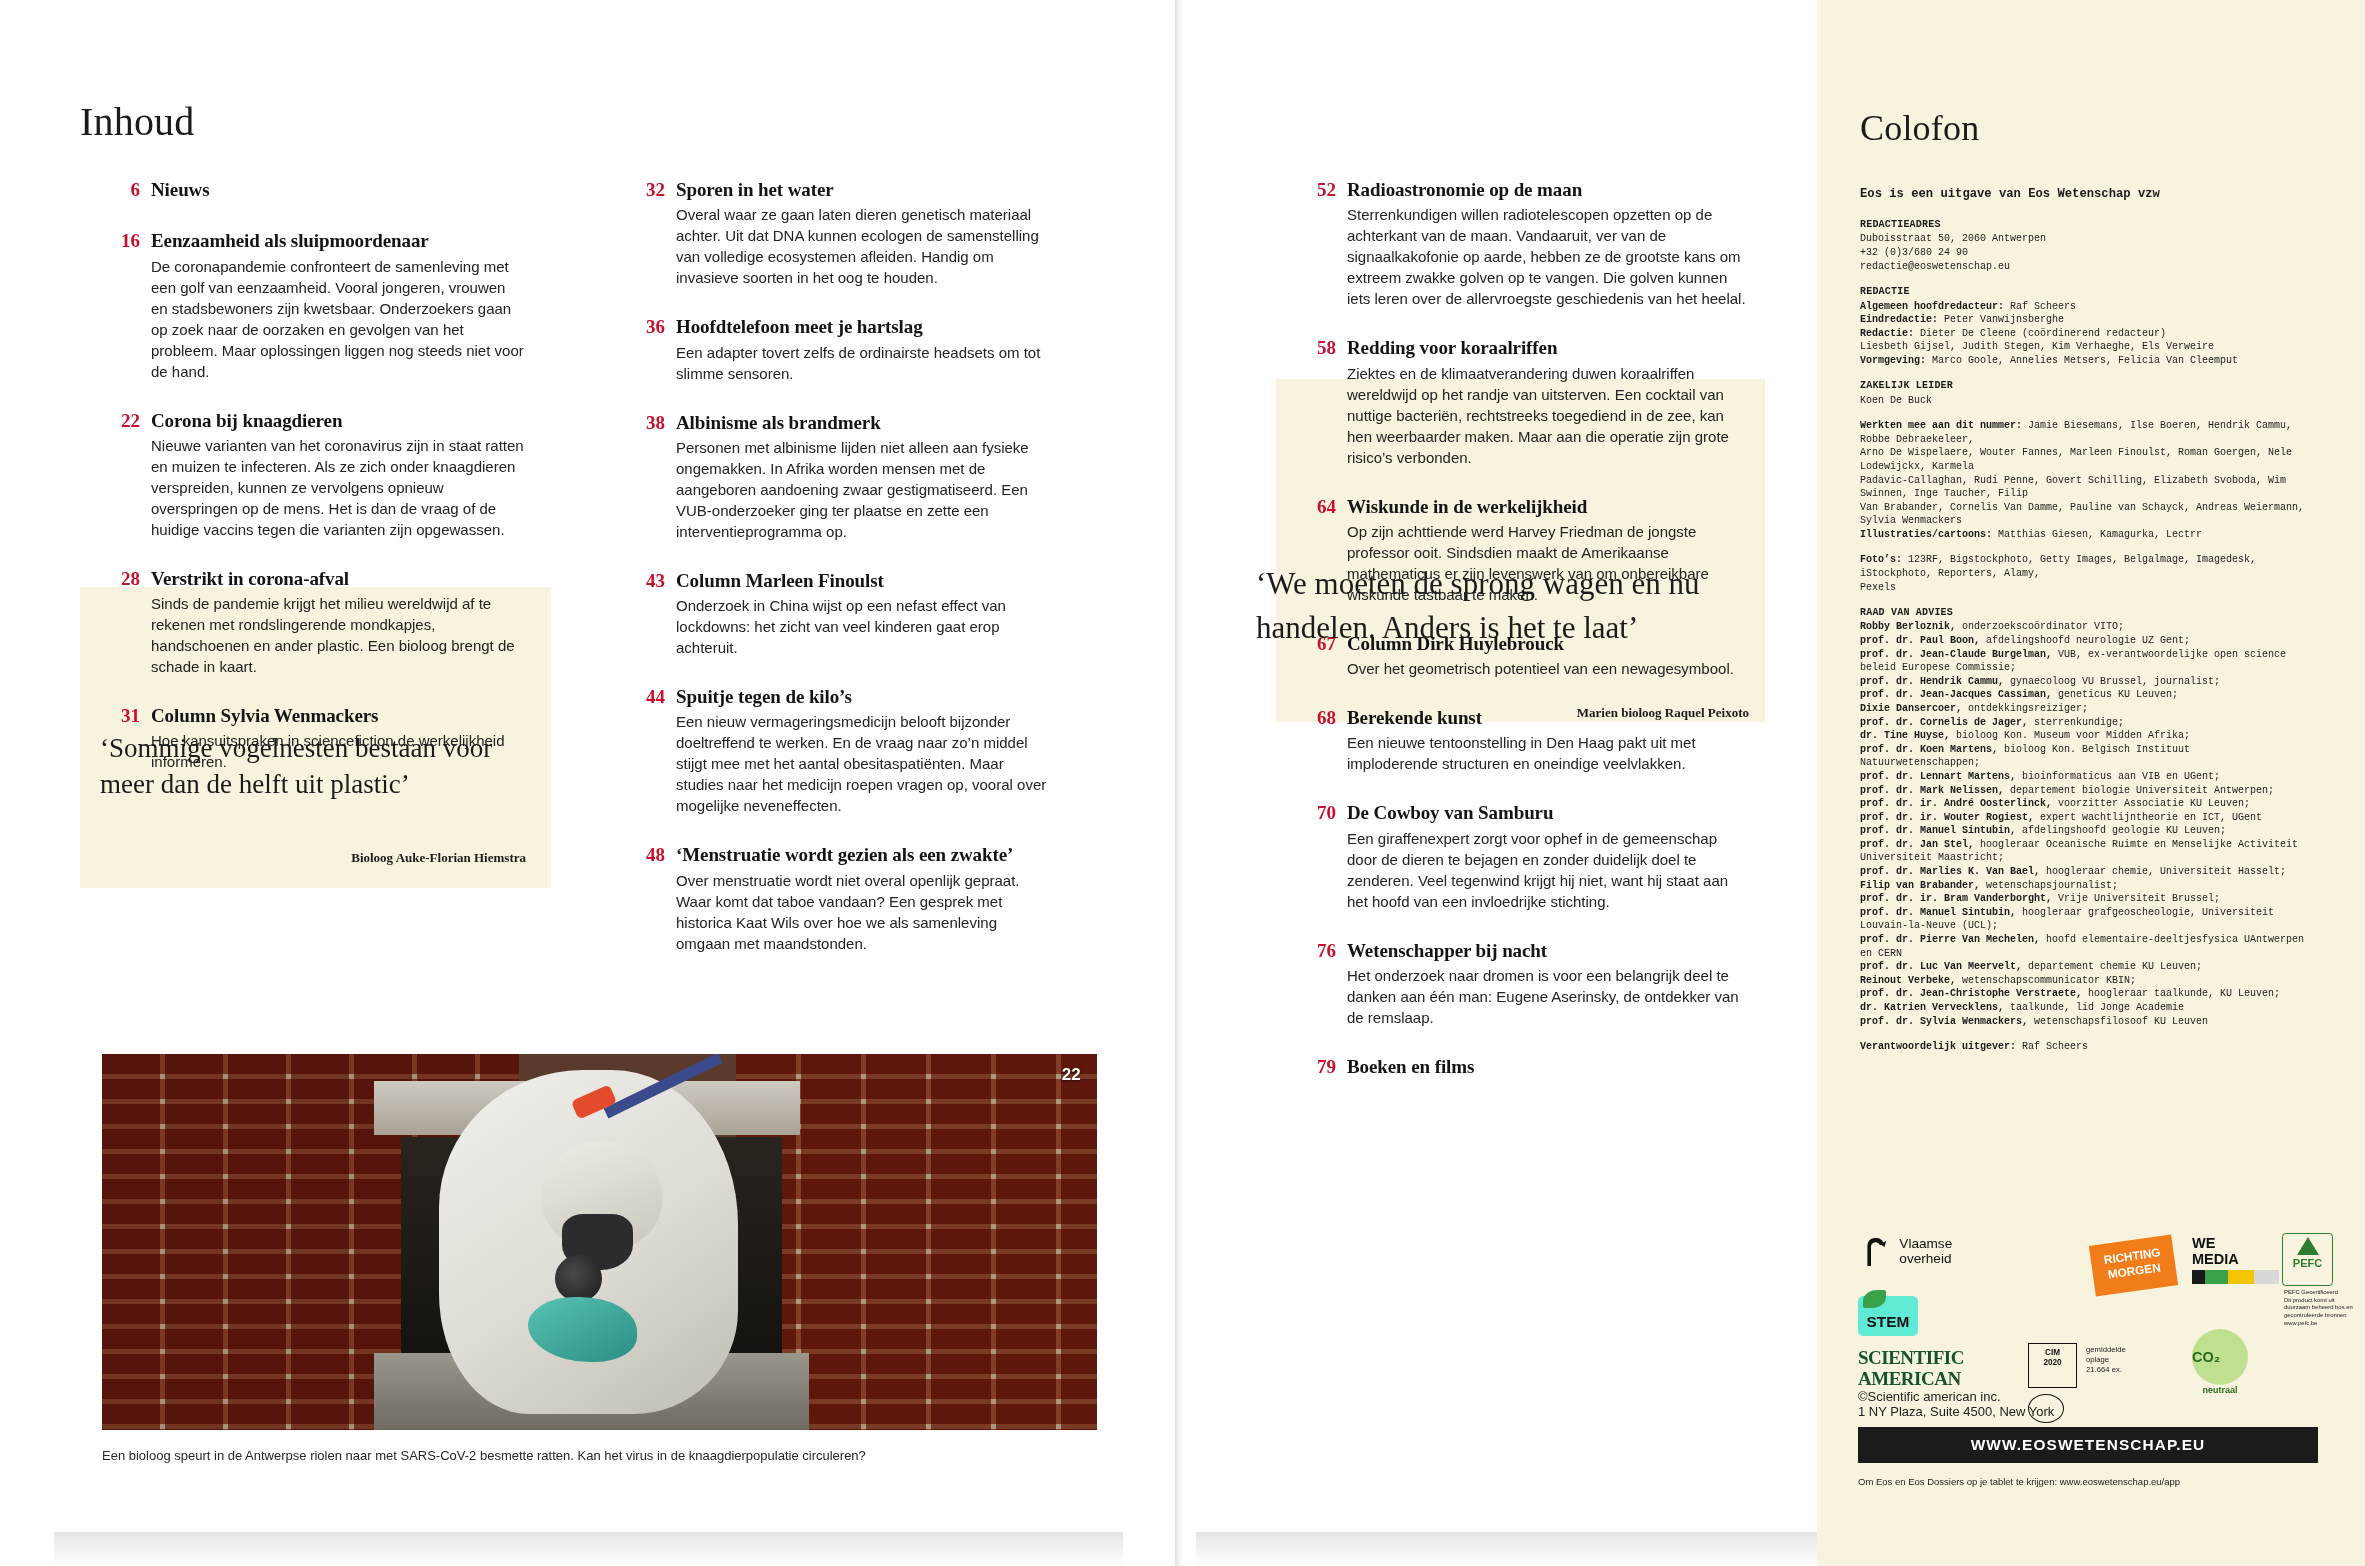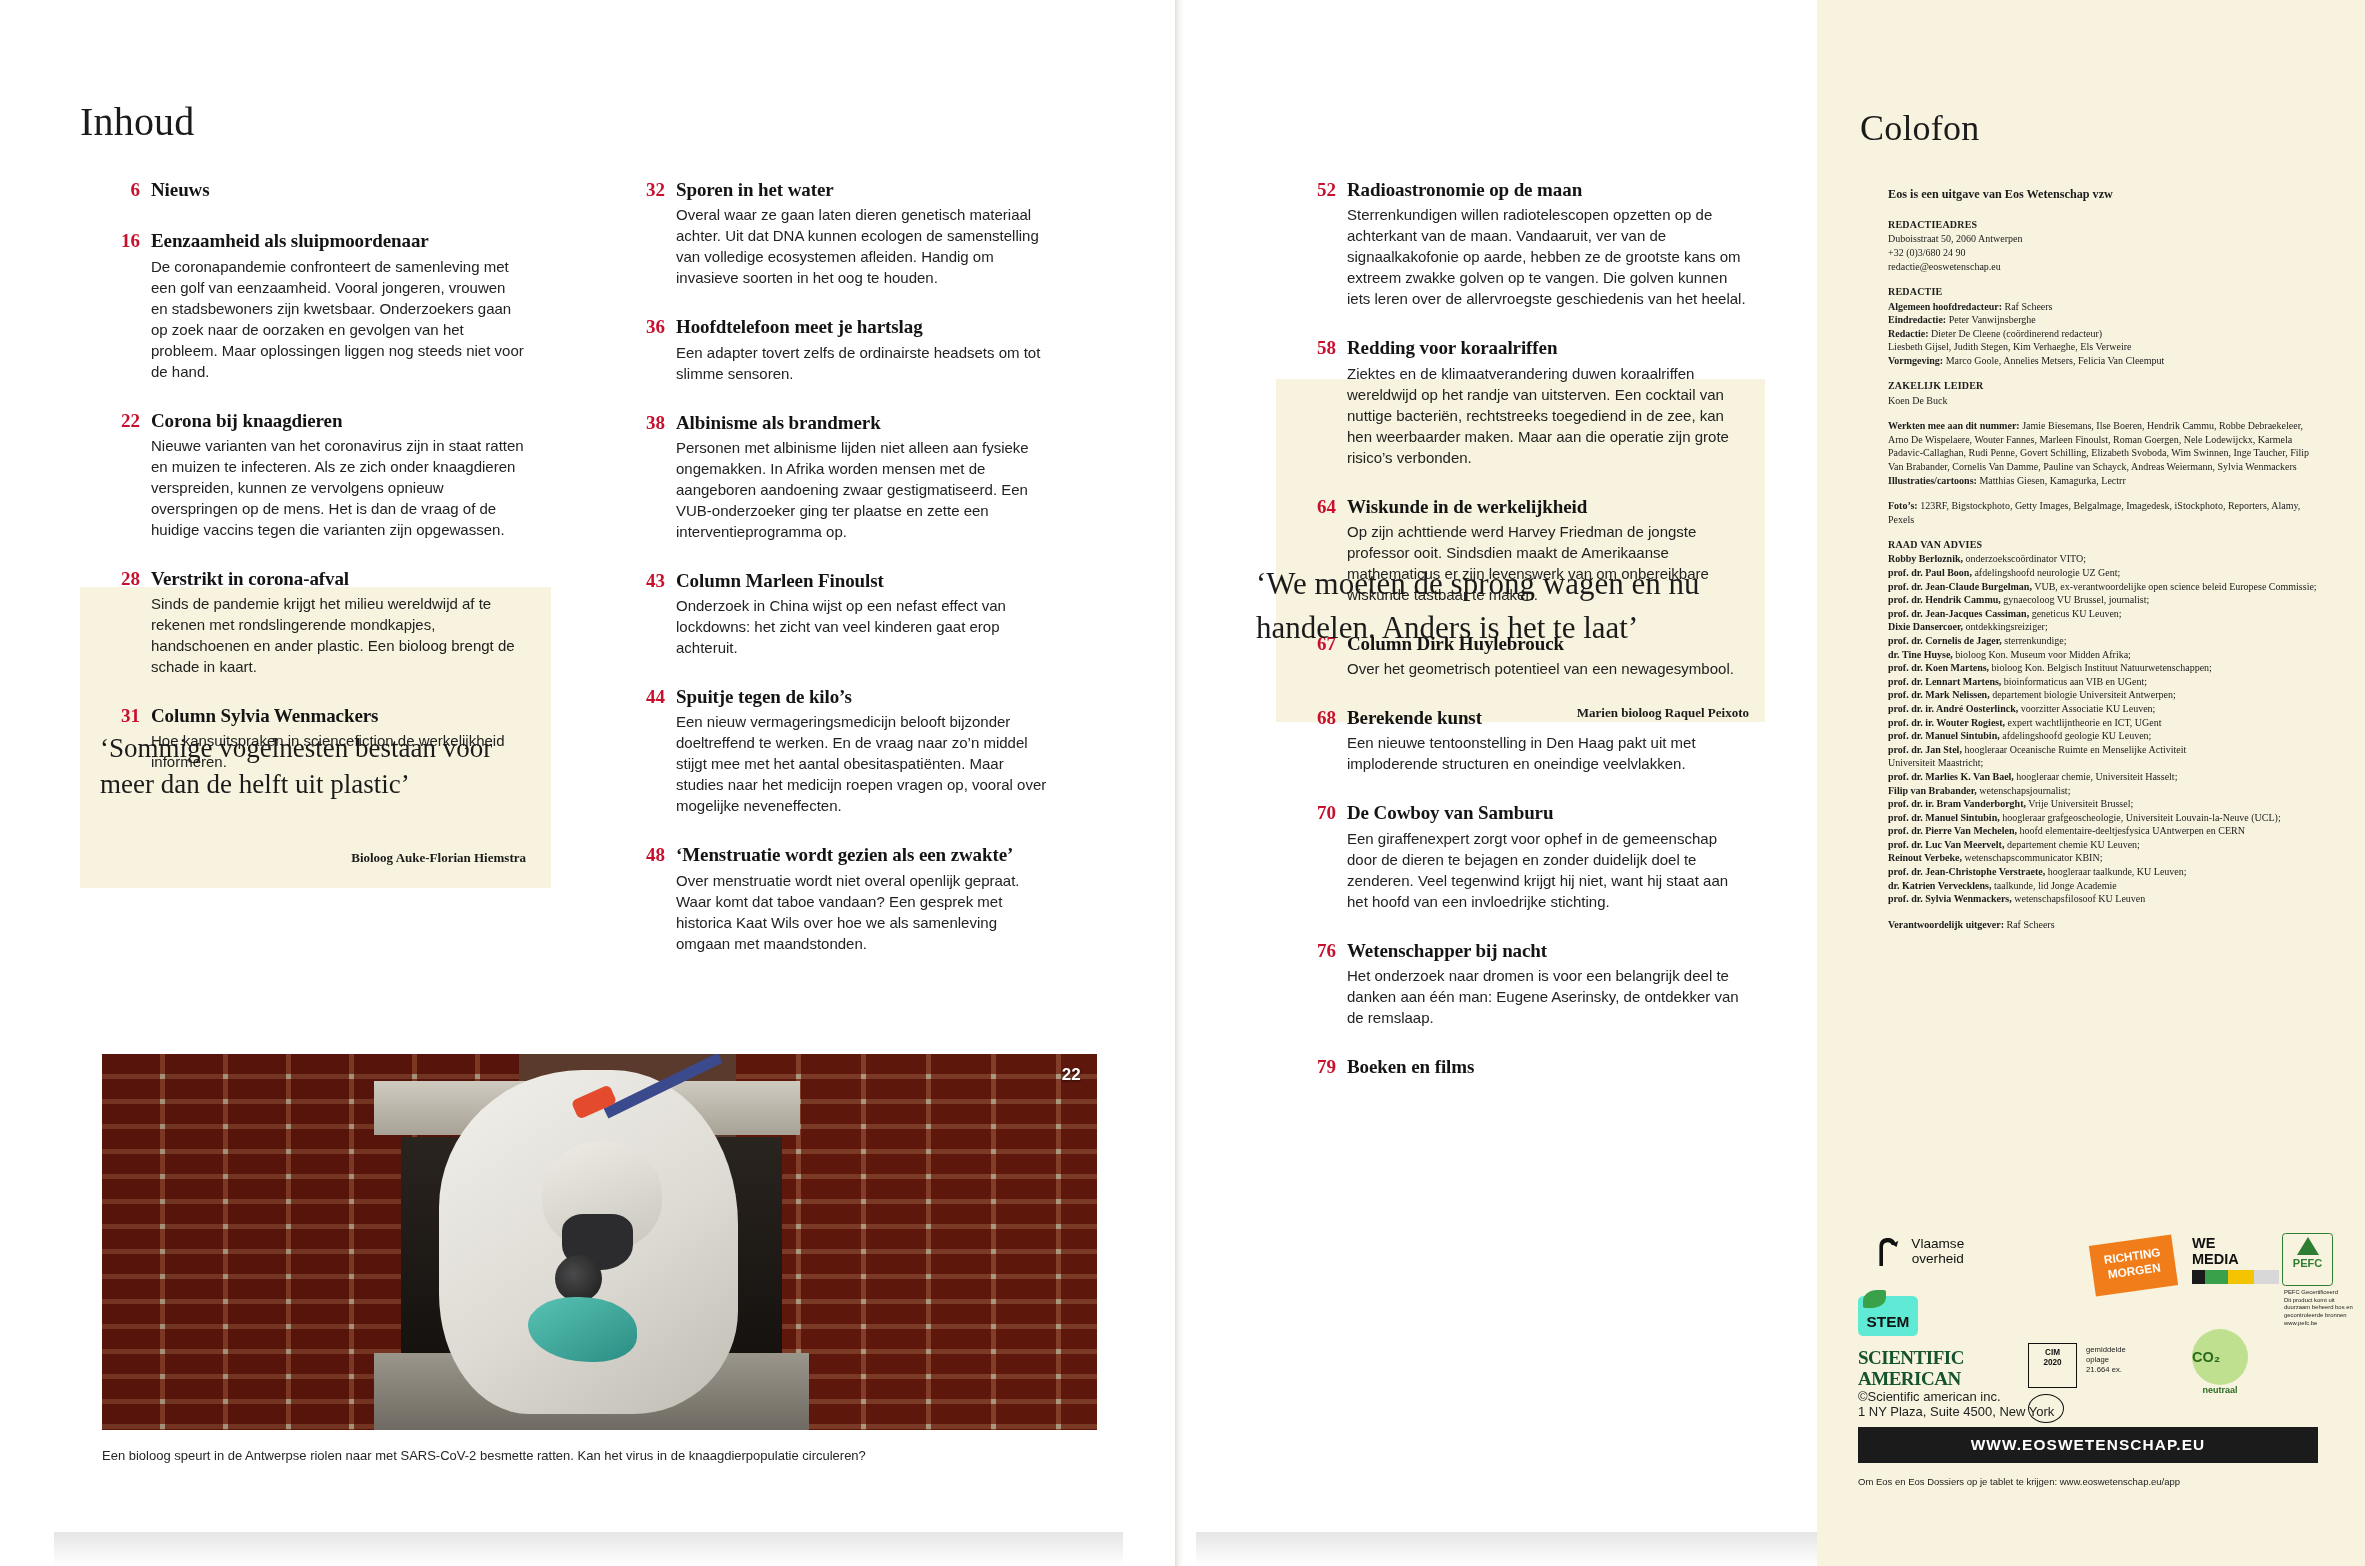--- a/index.html
+++ b/index.html
@@ -270,23 +270,22 @@
     font-size: 13px;
     line-height: 18px;
     color: #262626;
   }
 
   
   .colo {
     position: absolute;
     left: 1860px;
     width: 453px;
-    font-family: Liberation Serif, serif;
+    font-family: Liberation Mono, monospace;
     color: #1b1b1b;
-    margin-left: 28px;
   }
   #colo-strap {
     top: 186px;
     font-weight: 700;
     font-size: 12.2px;
     line-height: 16.3px;
   }
   .colo-block { margin-bottom: 11.8px; }
   .colo-head {
     font-weight: 700;
@@ -306,21 +305,21 @@
   
   #logo-strip {
     position: absolute;
     left: 1858px; top: 1231px;
     width: 460px; height: 181px;
   }
   .logo-cell {
     position: absolute;
     font-family: "Liberation Sans", sans-serif;
   }
-  .lg-vl { left: 16px; top: 3.6px; text-align: center; }
+  .lg-vl { left: 4px; top: 3.6px; }
   .lg-vl-text {
     font-size: 13.6px; line-height: 15.4px; font-weight: 400; color: #111;
     display: inline-block; vertical-align: middle;
   }
   .lion {
     display: inline-block;
     width: 27px; height: 33px;
     vertical-align: middle;
     margin-right: 6.3px;
   }

